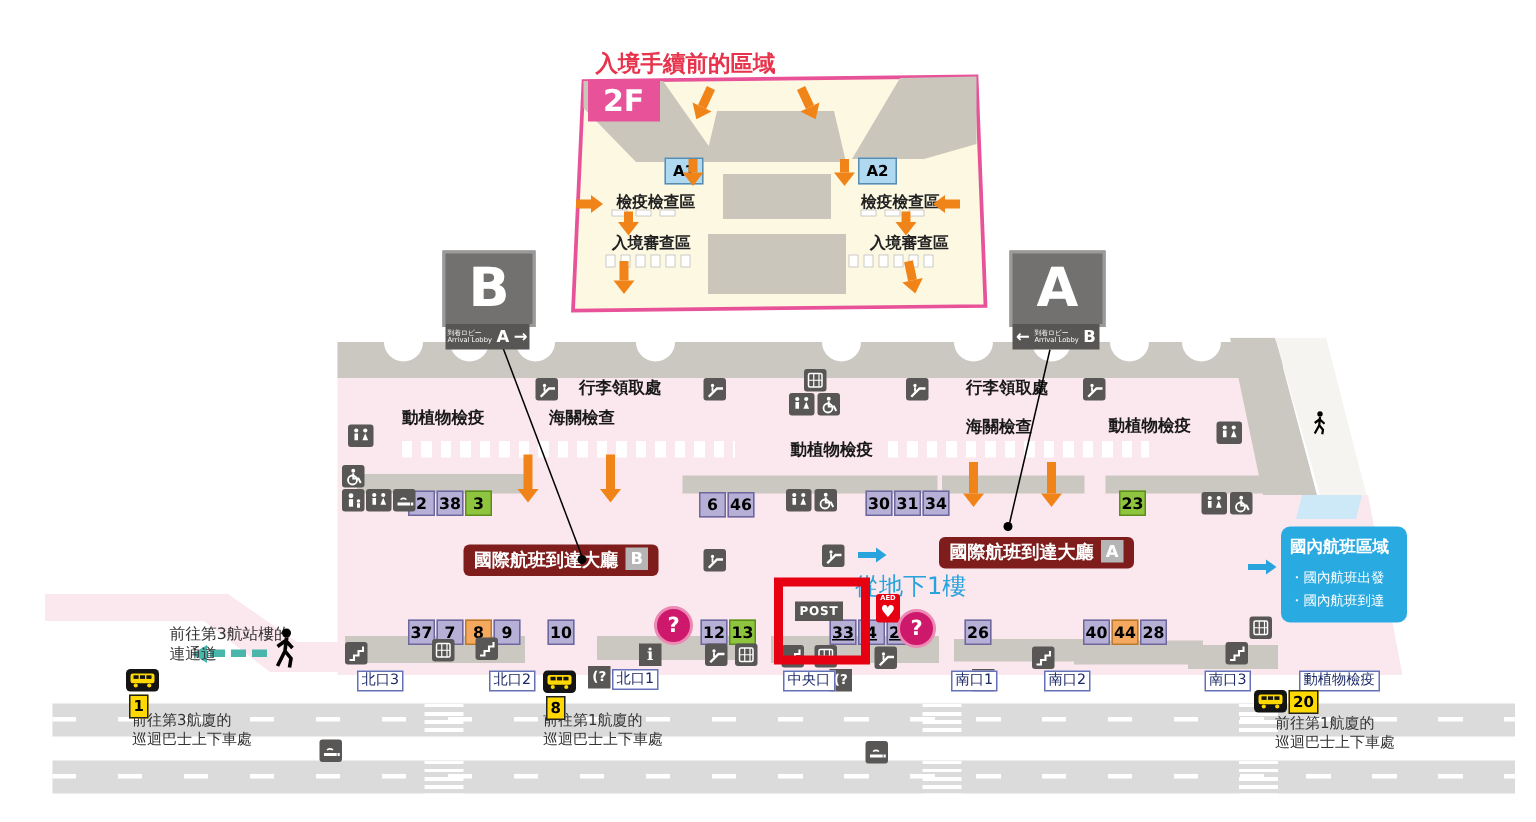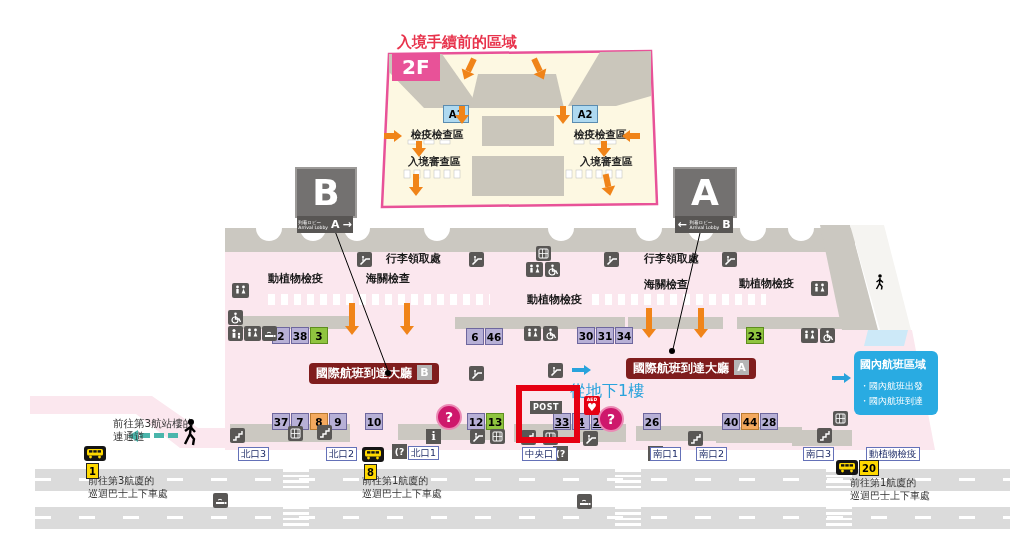--- a/index.html
+++ b/index.html
@@ -437,21 +437,21 @@
     </div>
 
   <div class="phic" style="left:392px;top:444px;">(?</div>
   <div class="phic" style="left:553px;top:446px;">(?</div>
   <div class="phic" style="left:648px;top:446px;">(?</div>
 
   <div class="exit" style="left:238px;top:447px;">北口3</div>
   <div class="exit" style="left:326px;top:447px;">北口2</div>
   <div class="exit" style="left:408px;top:446px;">北口1</div>
   <div class="exit" style="left:522px;top:447px;">中央口</div>
-  <div class="exit" style="left:650px;top:447px;">南口1</div>
+  <div class="exit" style="left:634px;top:447px;">南口1</div>
   <div class="exit" style="left:696px;top:447px;">南口2</div>
   <div class="exit" style="left:803px;top:447px;">南口3</div>
   <div class="exit" style="left:866px;top:447px;">動植物檢疫</div>
 
   <div class="busic" style="left:84px;top:446px;">
       <svg width="18" height="11" viewBox="0 0 18 11">
         <rect x="1" y="1" width="16" height="6.5" rx="1.5" fill="#ffd900"></rect>
         <rect x="3" y="2.2" width="3.4" height="2.4" fill="#141414"></rect>
         <rect x="7.3" y="2.2" width="3.4" height="2.4" fill="#141414"></rect>
         <rect x="11.6" y="2.2" width="3.4" height="2.4" fill="#141414"></rect>

